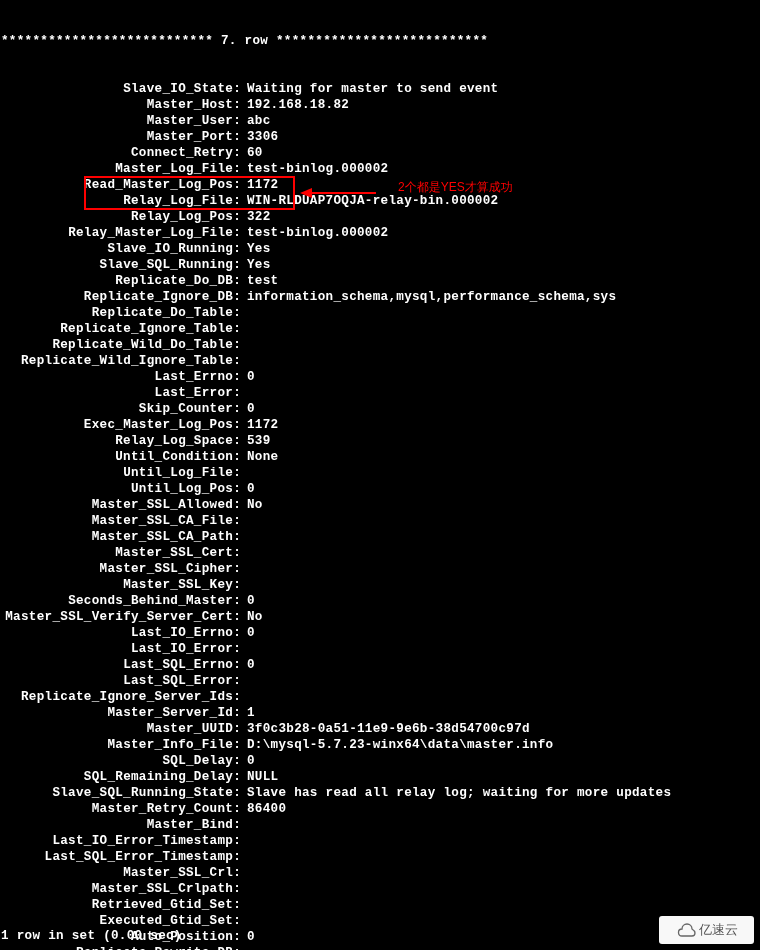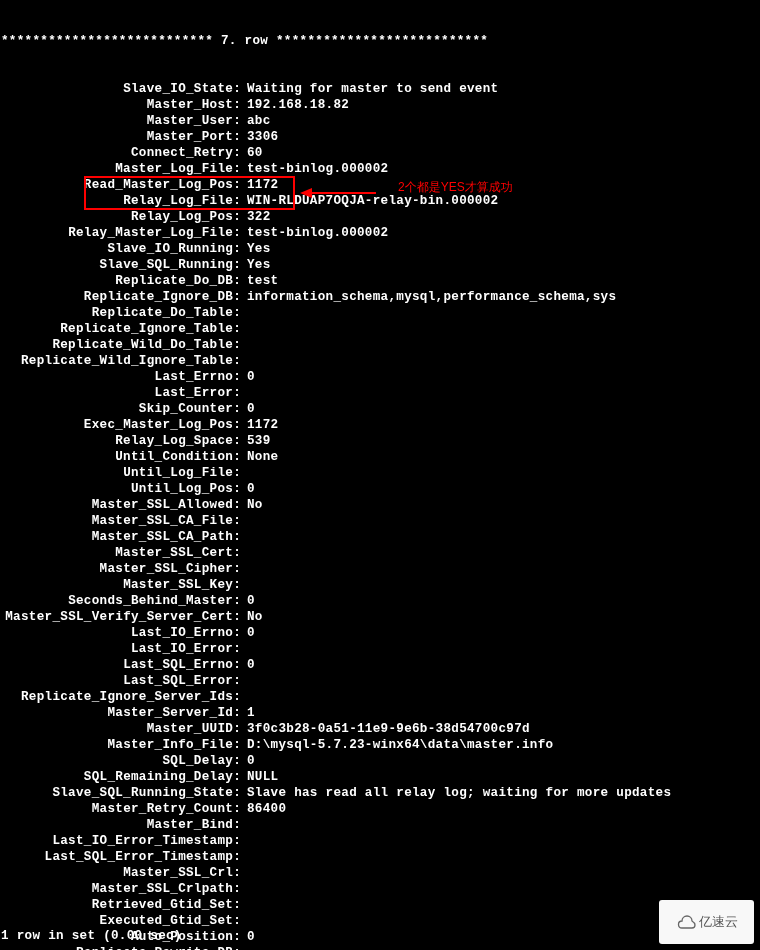--- a/index.html
+++ b/index.html
@@ -57,21 +57,21 @@
       font-size: 12px;
       font-weight: normal;
       letter-spacing: 0;
       margin-left: 16px;
     }
     .watermark {
       position: absolute;
       right: 6px;
       bottom: 6px;
       width: 95px;
-      height: 44px;
+      height: 28px;
       background: #f8f8f8;
       border-radius: 3px;
       display: flex;
       align-items: center;
       justify-content: center;
       color: #555;
       font-family: "Microsoft YaHei", sans-serif;
       font-size: 13px;
       font-weight: normal;
       letter-spacing: 0;

